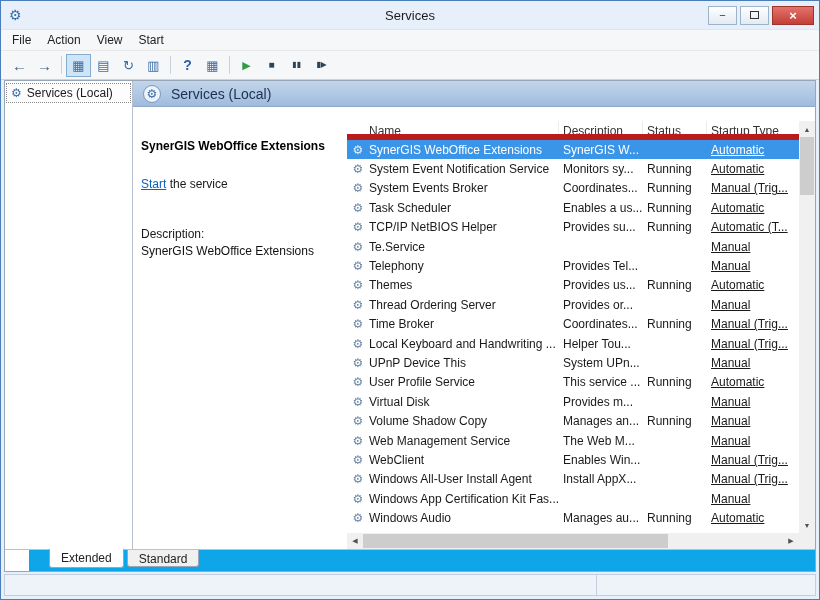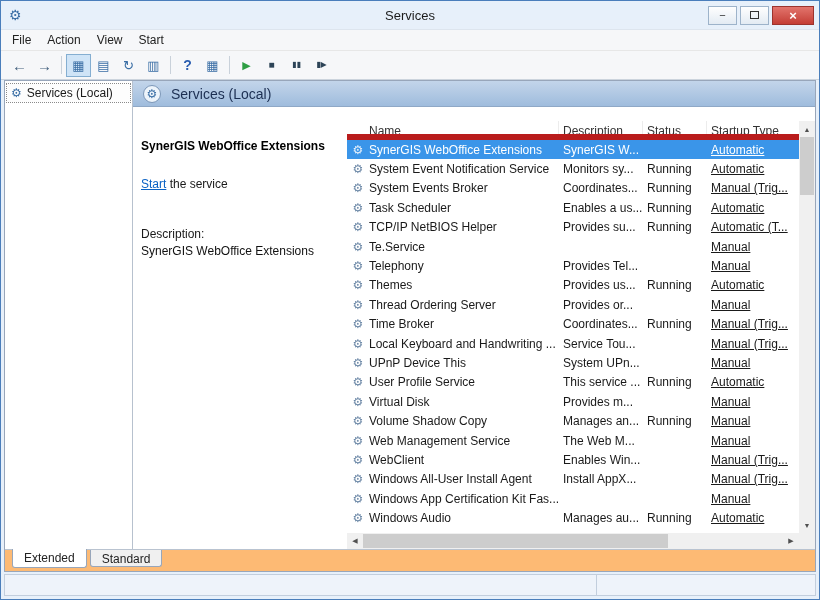--- a/index.html
+++ b/index.html
@@ -92,21 +92,21 @@
           font-size:7px; color:#505050; background:#f0f0f0; flex:0 0 auto; }
   .htrack { flex:1; position:relative; }
   .hthumb { position:absolute; left:0; top:1px; bottom:1px; width:305px; background:#cdcdcd; }
   .vscroll { position:absolute; right:0; top:40px; bottom:16px; width:16px; background:#f0f0f0;
              display:flex; flex-direction:column; }
   .vtrack { flex:1; position:relative; }
   .vthumb { position:absolute; top:0; left:1px; right:1px; height:58px; background:#cdcdcd; }
   .corner { position:absolute; right:0; bottom:0; width:16px; height:16px; background:#f0f0f0; }
 
   
-  .tabs-row { height:21px; flex:0 0 auto; background:#fdba74; display:flex; padding-left:7px; }
+  .tabs-row { height:21px; flex:0 0 auto; background:#0ea5e9; display:flex; padding-left:20px;margin-left:24px; }
   .tab { padding:2px 11px 0; border:1px solid #98a6ba; border-top:none; border-radius:0 0 3px 3px;
          margin-right:3px; background:#f0f0f0; height:17px; color:#222; cursor:default; }
   .tab.active { background:#fff; margin-top:-1px; height:19px; }
 
   
   .statusbar { height:22px; flex:0 0 auto; margin:2px 3px 3px; background:#eef3fa;
                border:1px solid #c2cedd; display:flex; }
   .status-left { flex:1; border-right:1px solid #c2cedd; }
   .status-right { width:218px; }
 </style>
@@ -285,21 +285,21 @@
               <div class="lv-row">
                 <span class="svc-icon">⚙</span>
                 <span class="cell c-name">Time Broker</span>
                 <span class="cell c-desc">Coordinates...</span>
                 <span class="cell c-status">Running</span>
                 <span class="cell c-startup">Manual (Trig...</span>
               </div>
               <div class="lv-row">
                 <span class="svc-icon">⚙</span>
                 <span class="cell c-name">Local Keyboard and Handwriting ...</span>
-                <span class="cell c-desc">Service Tou...</span>
+                <span class="cell c-desc">Helper Tou...</span>
                 <span class="cell c-status"></span>
                 <span class="cell c-startup">Manual (Trig...</span>
               </div>
               <div class="lv-row">
                 <span class="svc-icon">⚙</span>
                 <span class="cell c-name">UPnP Device This</span>
                 <span class="cell c-desc">System UPn...</span>
                 <span class="cell c-status"></span>
                 <span class="cell c-startup">Manual</span>
               </div>

